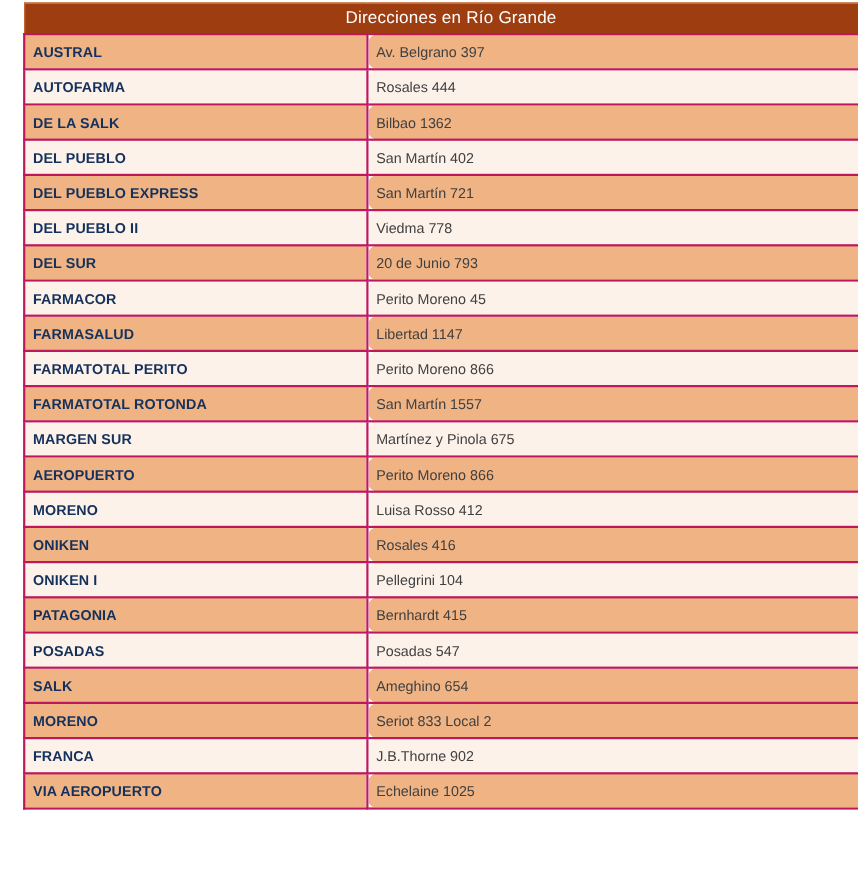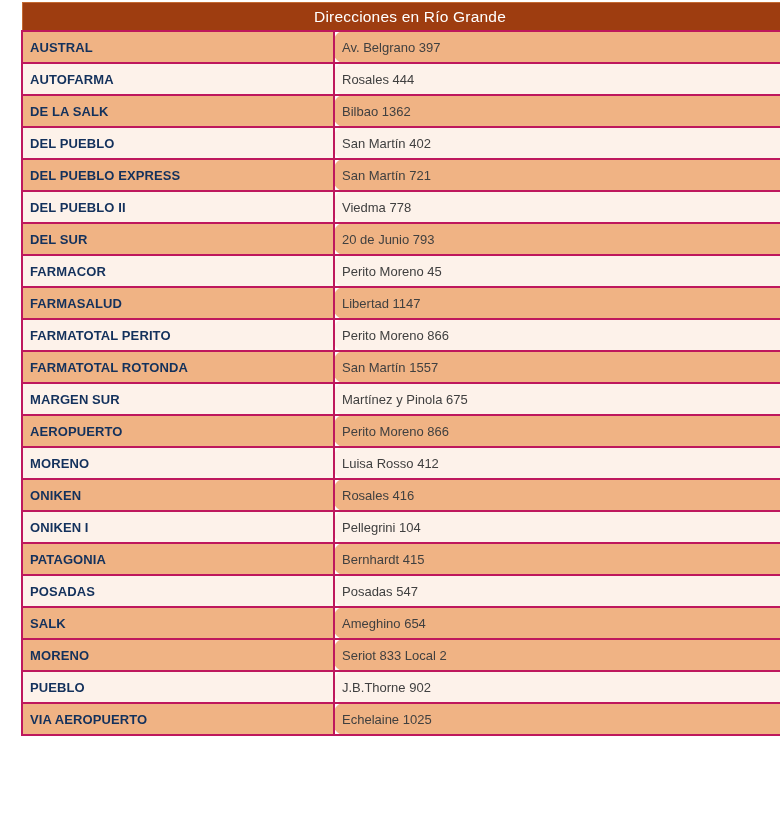--- a/index.html
+++ b/index.html
@@ -152,21 +152,21 @@
         </tr>
         <tr class="band-a">
           <td class="name-cell">SALK</td>
           <td class="addr-cell">Ameghino 654</td>
         </tr>
         <tr class="band-a">
           <td class="name-cell">MORENO</td>
           <td class="addr-cell">Seriot 833 Local 2</td>
         </tr>
         <tr class="band-b">
-          <td class="name-cell">PUEBLO</td>
+          <td class="name-cell">FRANCA</td>
           <td class="addr-cell">J.B.Thorne 902</td>
         </tr>
         <tr class="band-a">
           <td class="name-cell">VIA AEROPUERTO</td>
           <td class="addr-cell">Echelaine 1025</td>
         </tr>
       </tbody>
   </table>
 </div>
 

